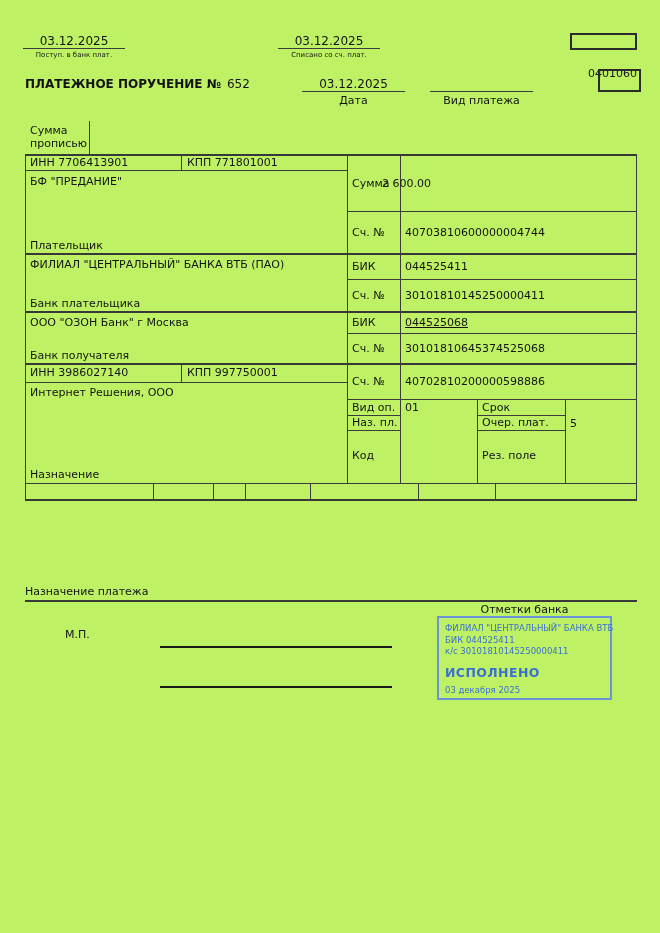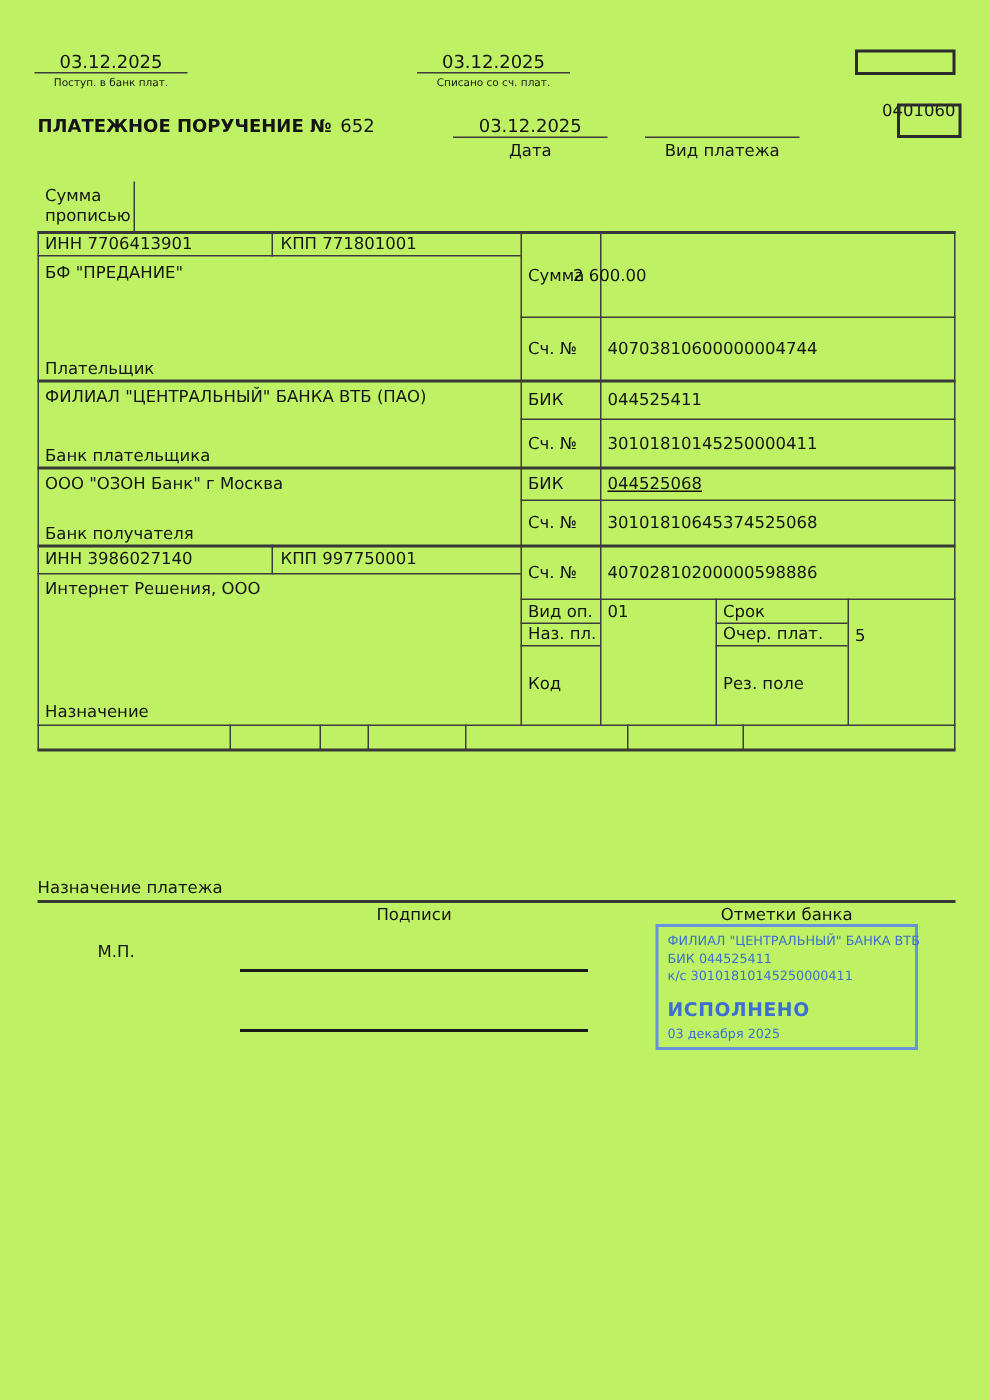--- a/index.html
+++ b/index.html
@@ -129,21 +129,20 @@
   <div class="t" style="left:352px;top:416px;">Наз. пл.</div>
   <div class="t" style="left:482px;top:416px;">Очер. плат.</div>
   <div class="t" style="left:570px;top:417px;">5</div>
 
   <div class="t" style="left:352px;top:449px;">Код</div>
   <div class="t" style="left:482px;top:449px;">Рез. поле</div>
 
   <div class="t" style="left:25px;top:585px;">Назначение платежа</div>
   <div class="hl2" style="left:25px;top:600px;width:612px;"></div>
 
-  <div class="t c" style="left:176px;top:603px;width:200px;">Подписи</div>
   <div class="t c" style="left:437px;top:603px;width:175px;">Отметки банка</div>
 
   <div class="t" style="left:65px;top:628px;">М.П.</div>
   <div class="sig" style="left:160px;top:646px;width:232px;"></div>
   <div class="sig" style="left:160px;top:686px;width:232px;"></div>
 
   <div class="stamp">
     <div>ФИЛИАЛ "ЦЕНТРАЛЬНЫЙ" БАНКА ВТБ</div>
     <div>БИК 044525411</div>
     <div>к/с 30101810145250000411</div>

